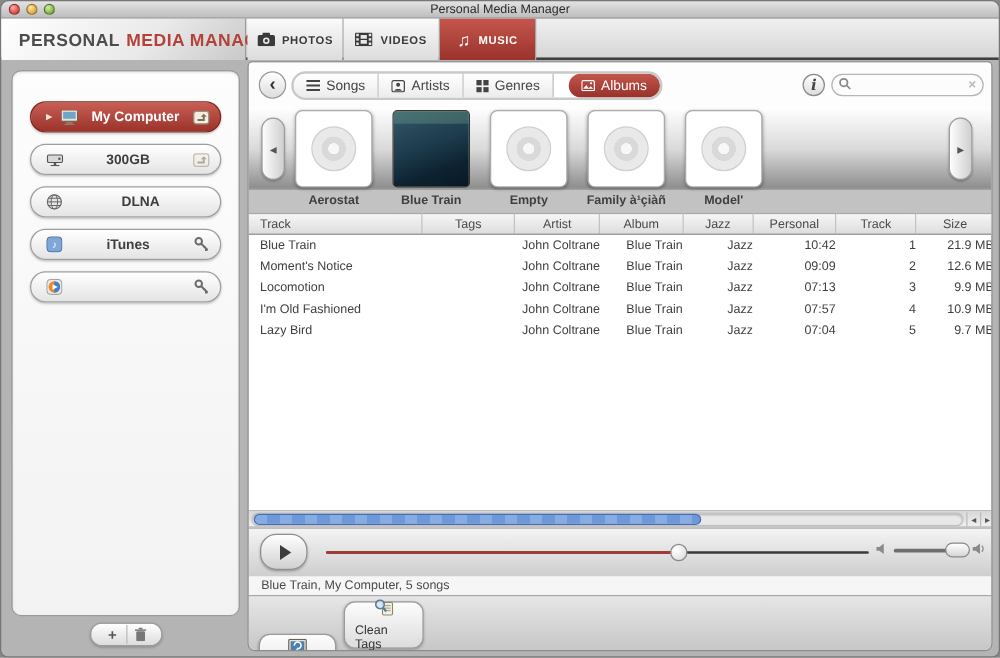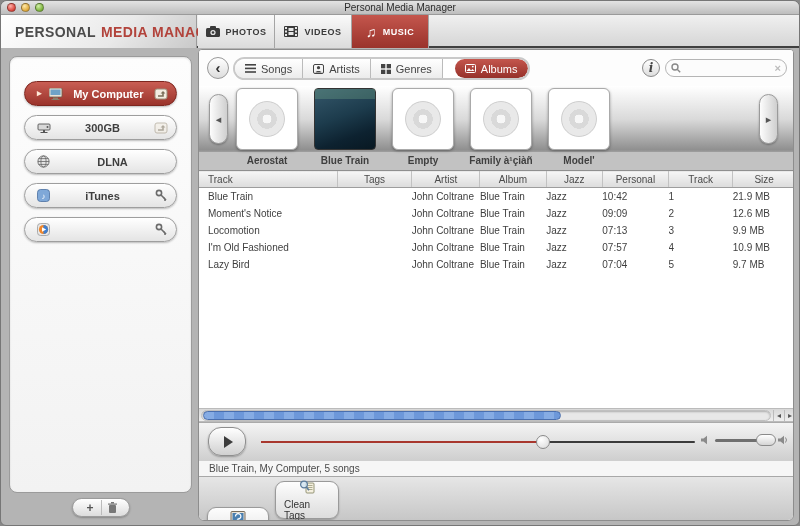--- a/index.html
+++ b/index.html
@@ -109,21 +109,21 @@
   .album-title { margin-top:5px; font-size:10px; font-weight:700; color:#3f3f3f; white-space:nowrap; }
 
   
   .songs { position:absolute; left:0; top:120px; width:100%; height:238px; background:#fff; }
   table { border-collapse:collapse; width:596px; table-layout:fixed; }
   thead th { height:17px; background:linear-gradient(#f6f6f6,#dcdcdc);
     border-top:1px solid #8f8f8f; border-bottom:1px solid #9d9d9d; border-left:1px solid #c2c2c2;
     font-size:10px; font-weight:400; color:#4a4a4a; text-align:center; cursor:pointer; }
   thead th:first-child { border-left:none; text-align:left; padding-left:9px; }
   thead th:last-child { text-align:center; }
-  tbody td { height:17px; font-size:10px; color:#3f3f3f; text-align:left;
+  tbody td { height:17px; font-size:10px; color:#3f3f3f; text-align:right;
     white-space:nowrap; overflow:hidden; cursor:default; }
   tbody td:first-child { text-align:left; padding-left:9px; }
   col.c0{width:138px} col.c1{width:74px} col.c2{width:68px} col.c3{width:66px}
   col.c4{width:56px} col.c5{width:66px} col.c6{width:64px} col.c7{width:62px}
 
   
   .hscroll { position:absolute; left:0; top:358px; width:100%; height:14px;
     background:linear-gradient(#d8d8d8,#efefef); border-top:1px solid #bbb; border-bottom:1px solid #bbb; }
   .h-track { position:absolute; left:2px; top:1px; width:570px; height:11px; border-radius:6px;
     background:#e8e8e8; box-shadow:inset 0 1px 2px rgba(0,0,0,.25); border:1px solid #c0c0c0; }

